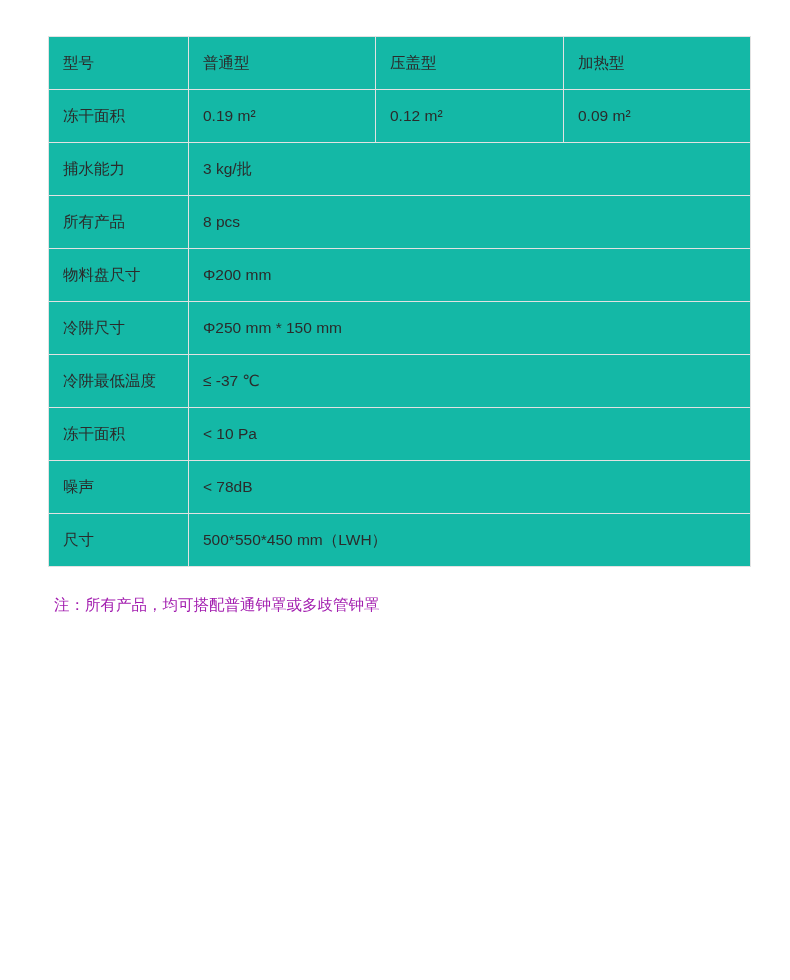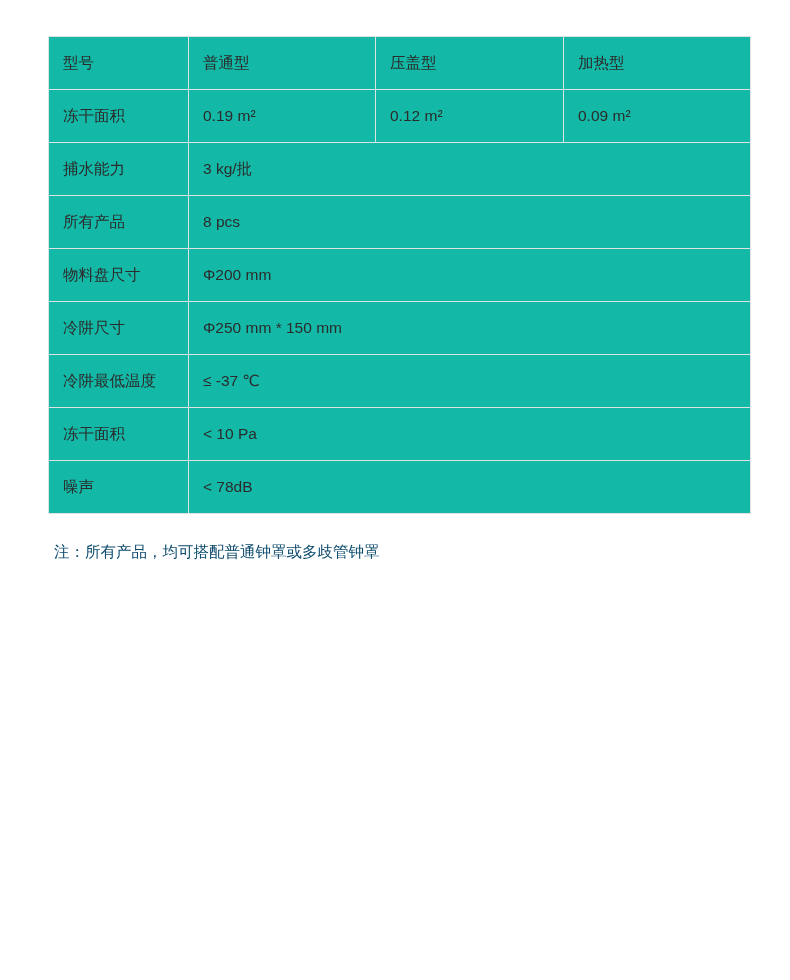--- a/index.html
+++ b/index.html
@@ -36,21 +36,21 @@
     color: #2b2b2b;
     background: #14b8a6;
     word-break: break-word;
   }
   td.label {
     width: 140px;
   }
   .note {
     margin-top: 26px;
     font-size: 15.5px;
-    color: #0c4a6e;
+    color: #a21caf;
     padding-left: 6px;
     line-height: 1.5;
   }
 </style>
 </head>
 <body>
 
 <div class="page">
 
   <table class="spec">
@@ -94,18 +94,22 @@
           <td class="value" colspan="3">≤ -37 ℃</td>
         </tr>
         <tr>
           <td class="label">冻干面积</td>
           <td class="value" colspan="3">&lt; 10 Pa</td>
         </tr>
         <tr>
           <td class="label">噪声</td>
           <td class="value" colspan="3">&lt; 78dB</td>
         </tr>
+        <tr>
+          <td class="label">尺寸</td>
+          <td class="value" colspan="3">500*550*450 mm（LWH）</td>
+        </tr>
       </tbody>
   </table>
 
   <div class="note">注：所有产品，均可搭配普通钟罩或多歧管钟罩</div>
 
 </div>
 
 </body></html>

